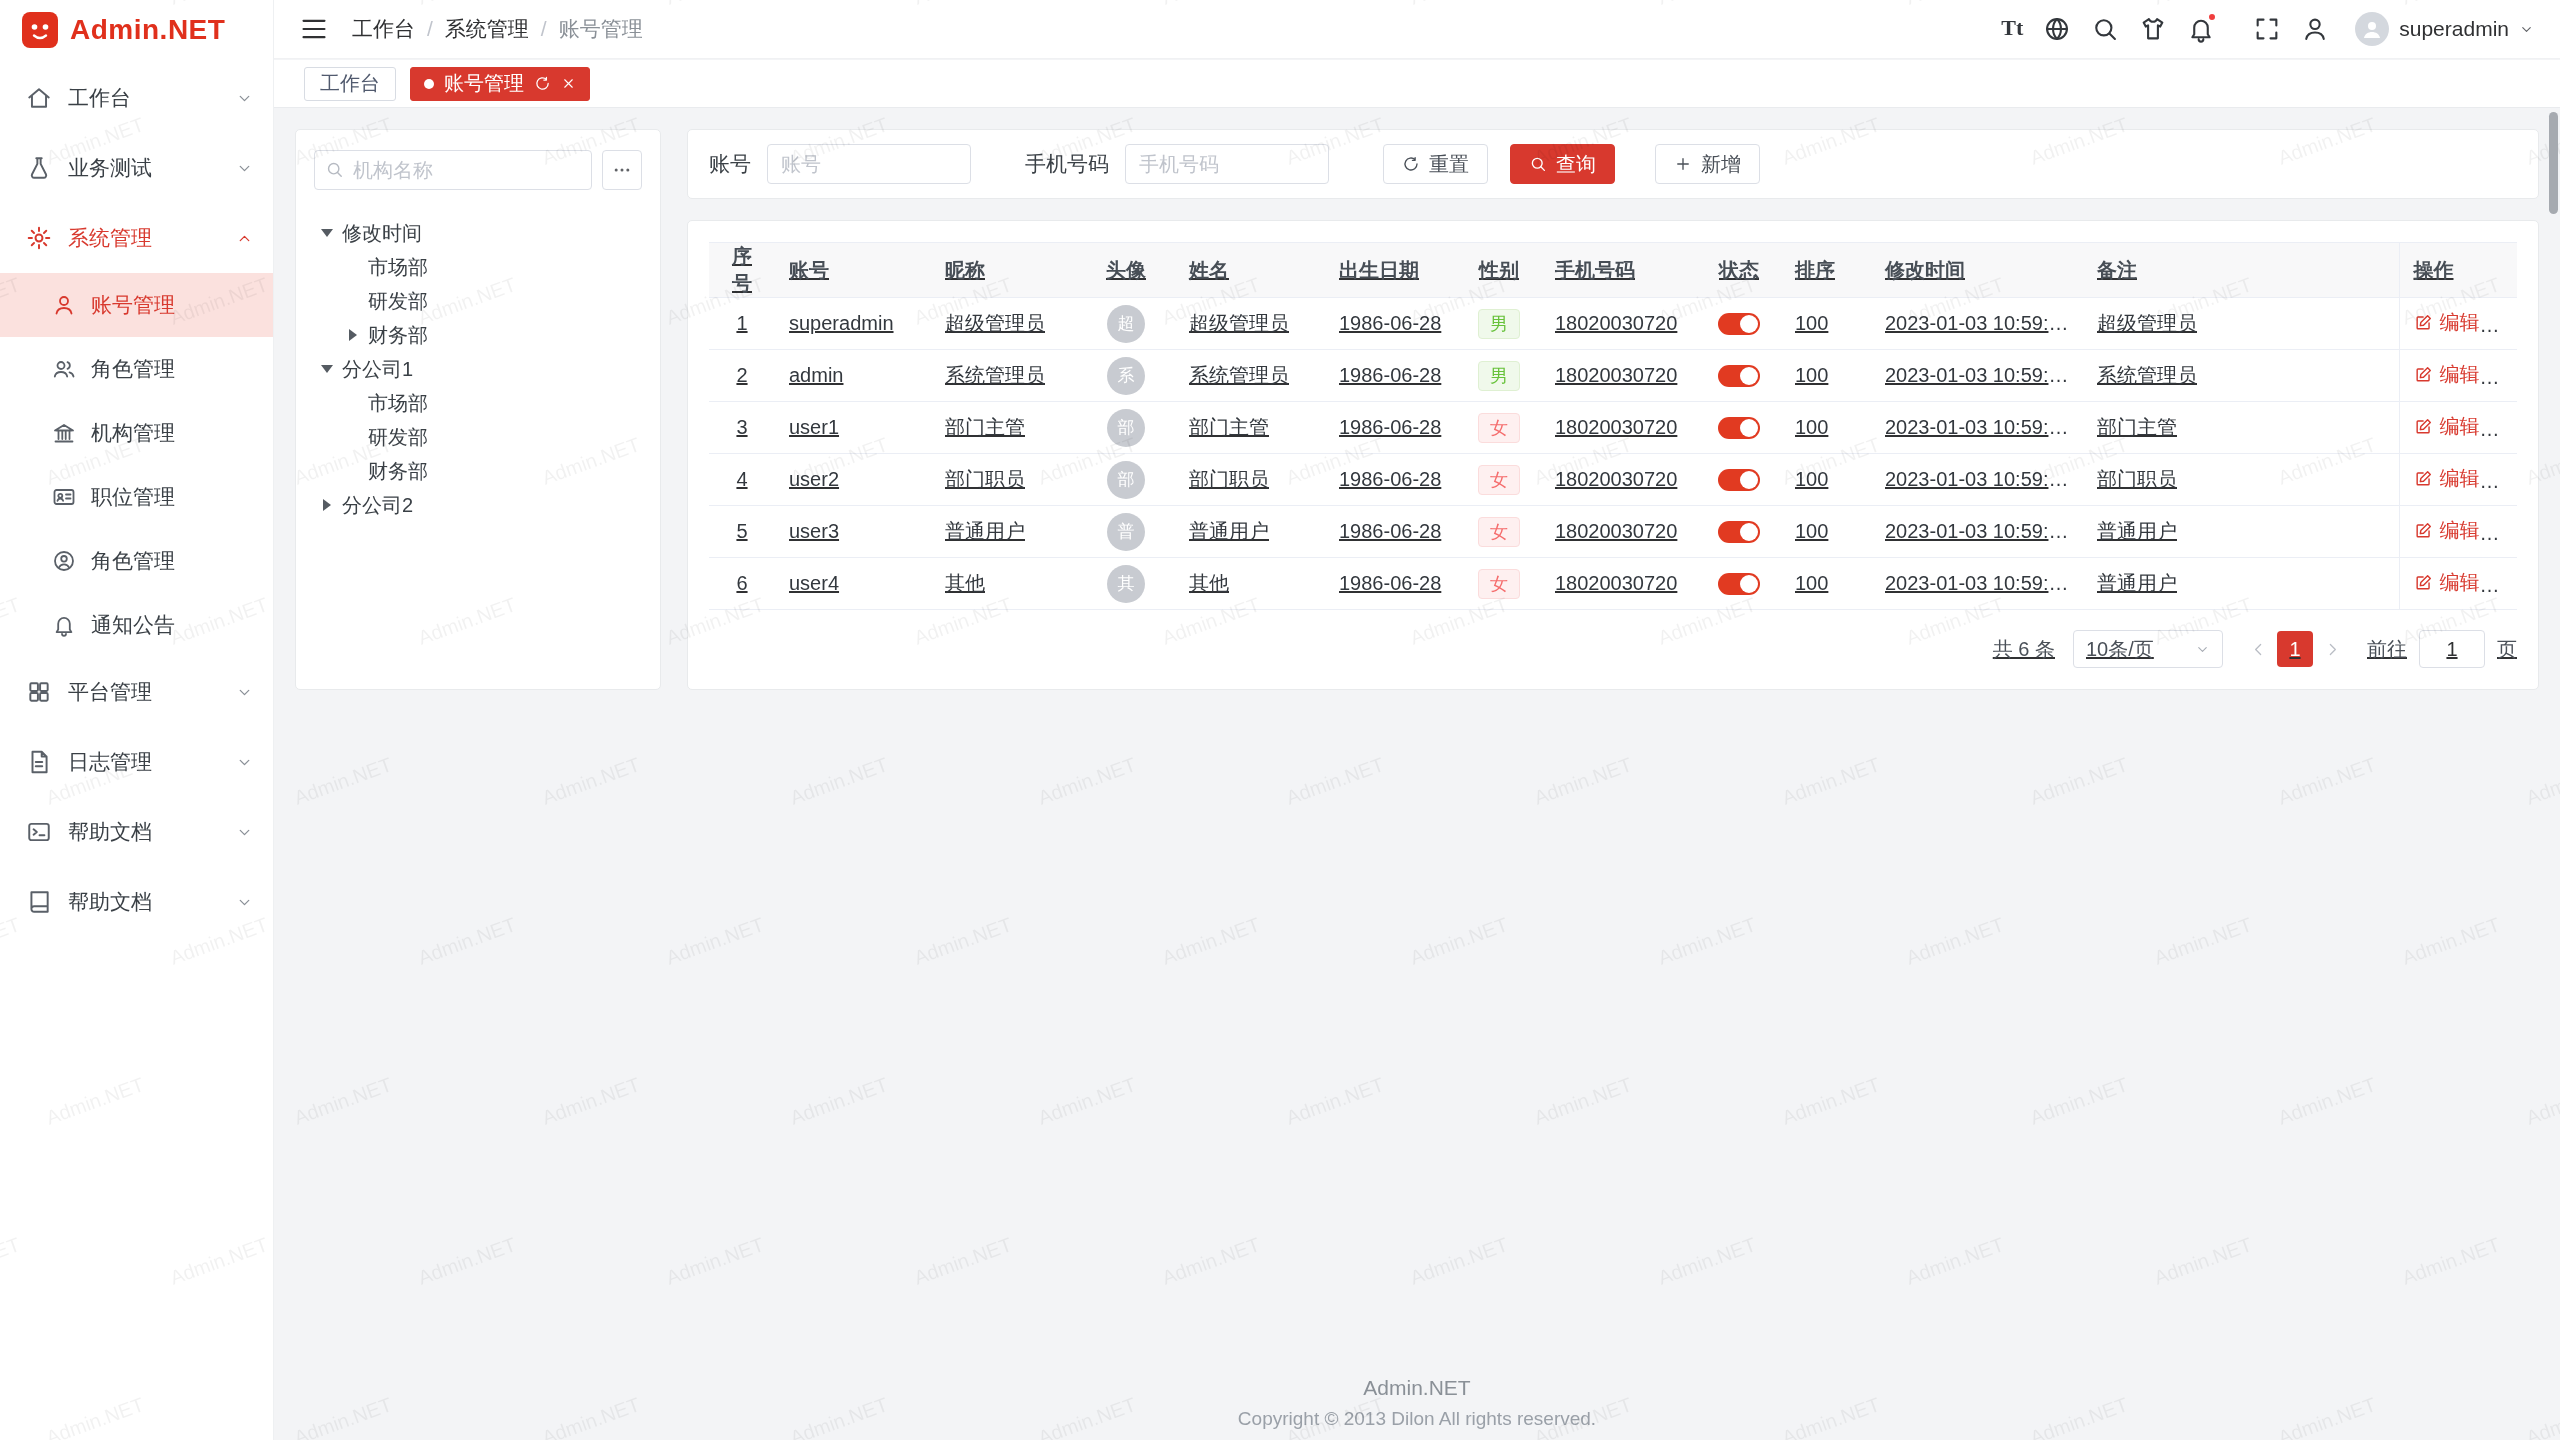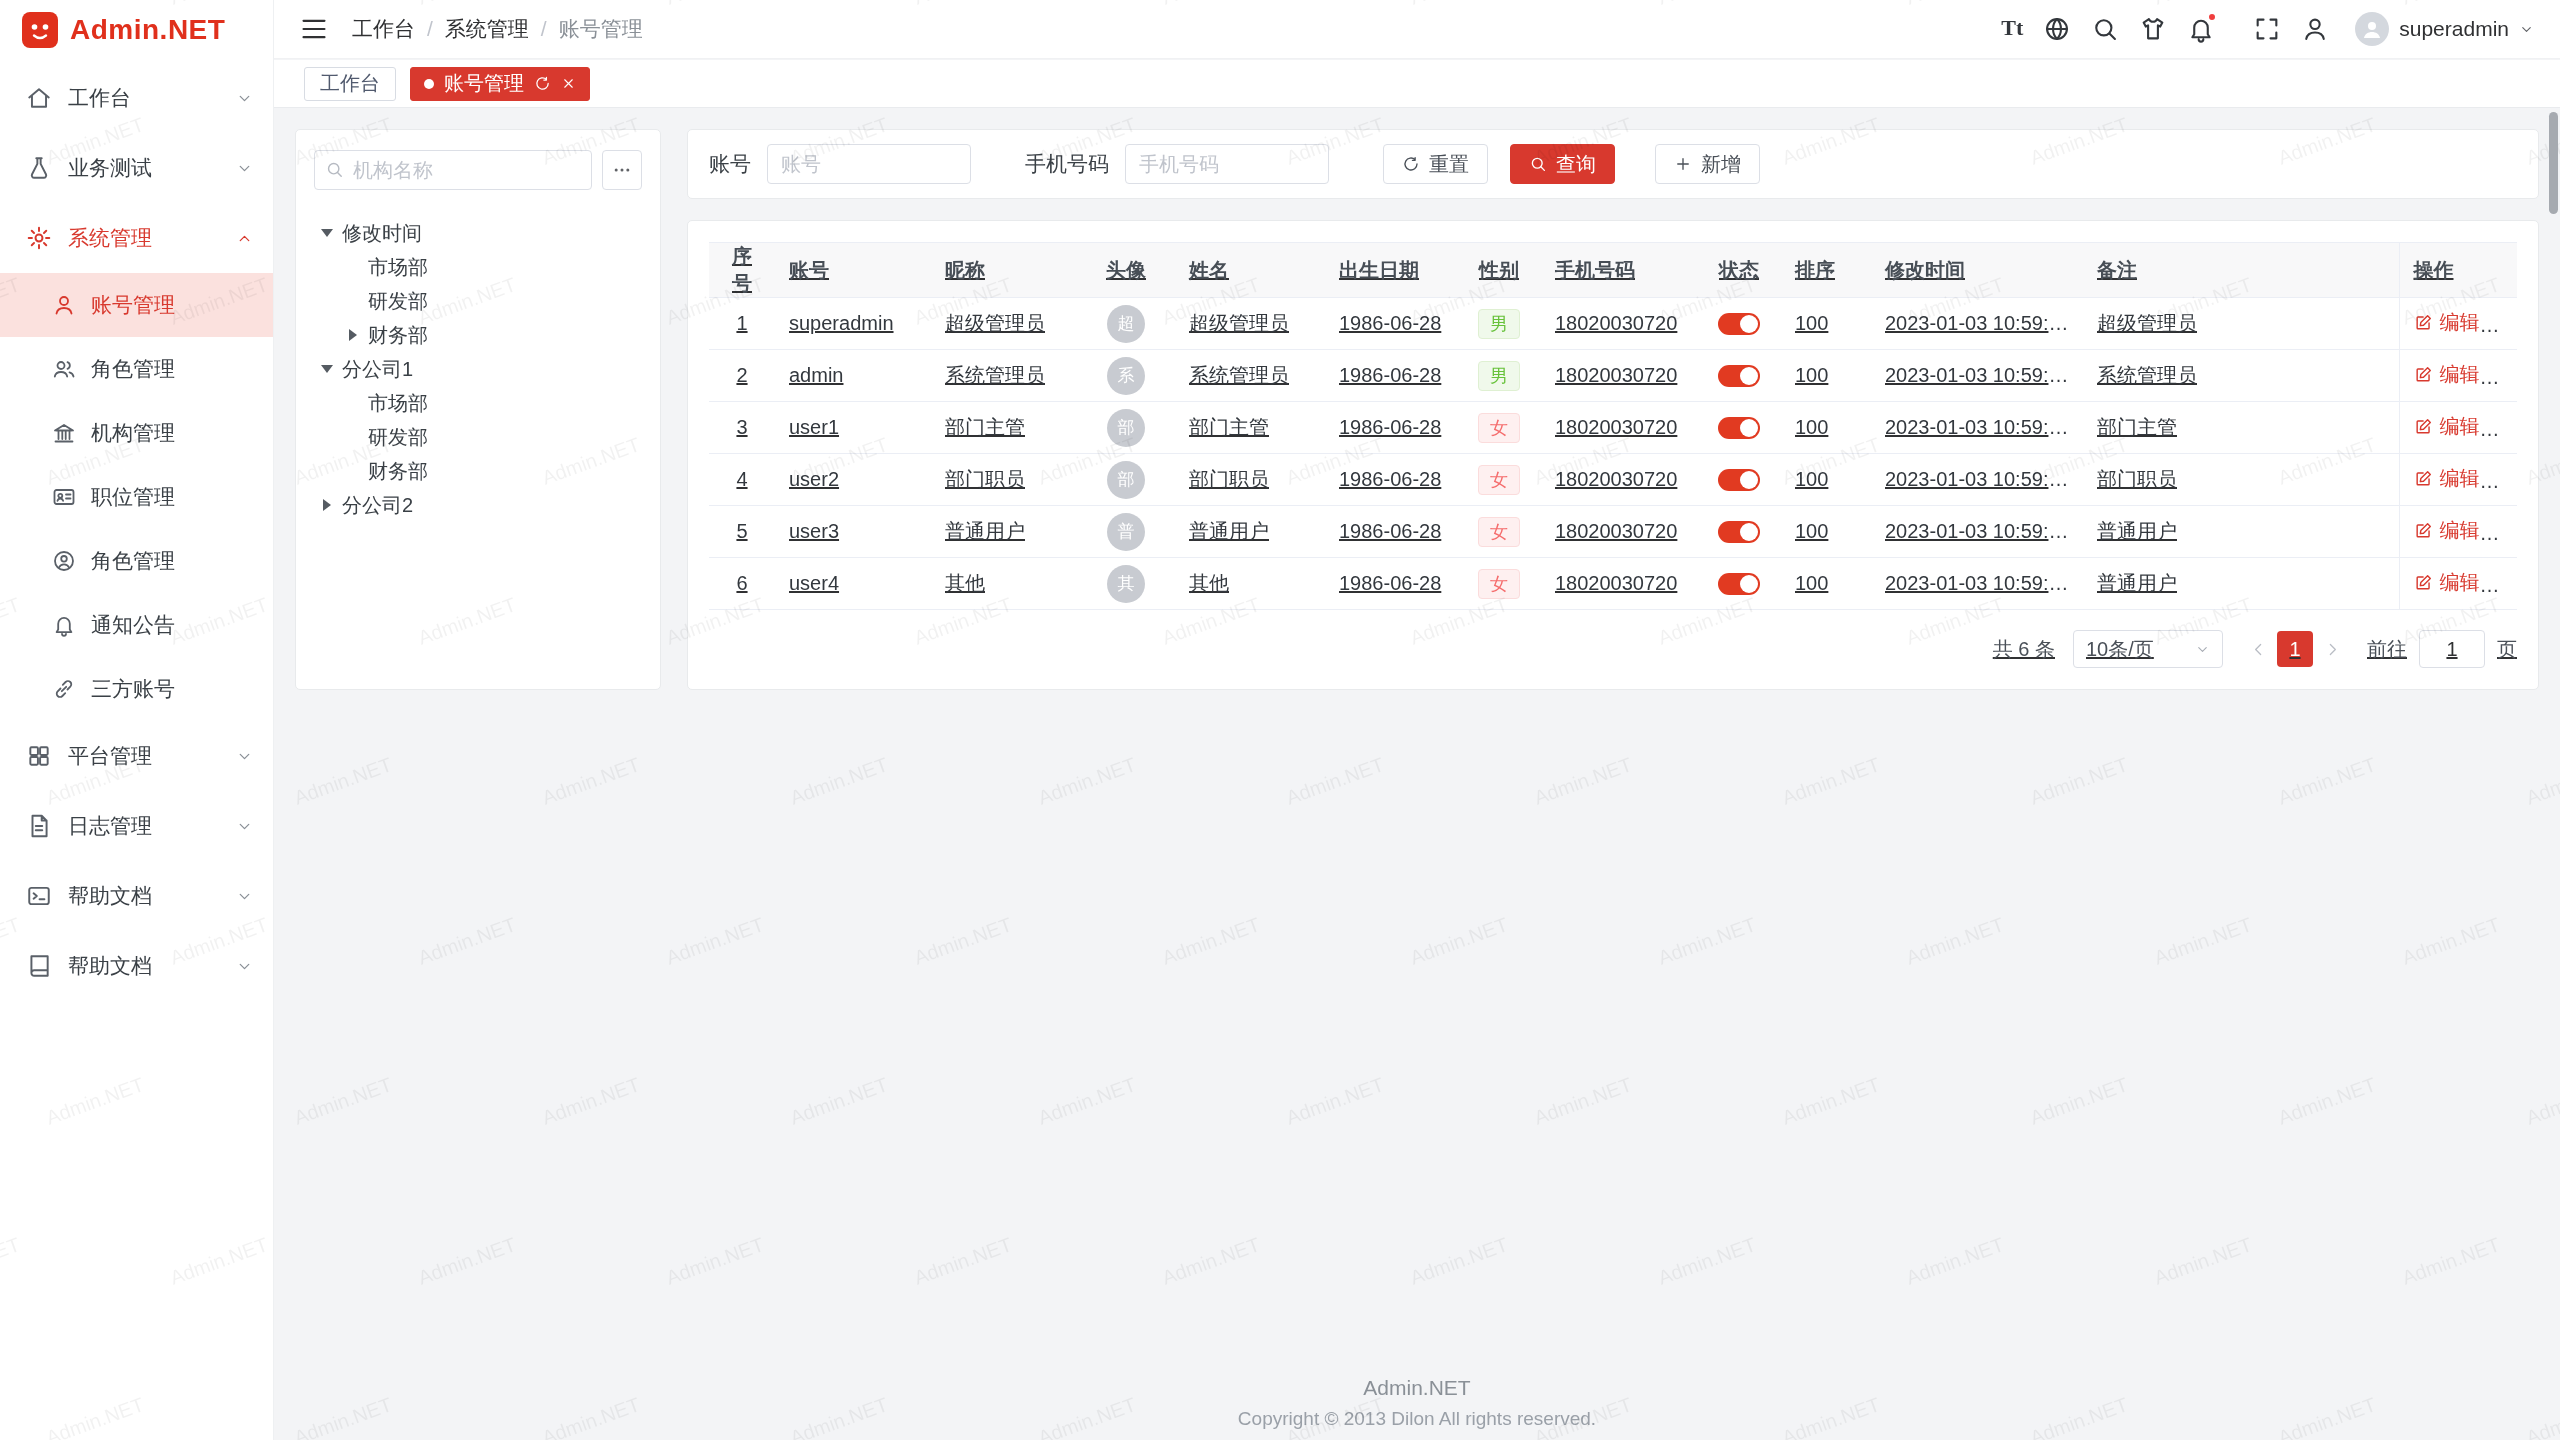--- a/index.html
+++ b/index.html
@@ -239,28 +239,20 @@
         </span>
       <span>角色管理</span>
     </div>
     <div class="sub-item">
       <span class="icon">
           <svg viewBox="0 0 24 24">
             <path d="M6.2 16.5v-5.8a5.8 5.8 0 0 1 11.6 0v5.8l1.6 2.6H4.6zM10 20.8a2 2 0 0 0 4 0"></path>
           </svg>
         </span>
       <span>通知公告</span>
-    </div>
-    <div class="sub-item">
-      <span class="icon">
-          <svg viewBox="0 0 24 24">
-            <path d="M9.8 14.2l4.4-4.4M8.5 11.5l-2.8 2.8a3.3 3.3 0 0 0 4.7 4.7l2.8-2.8M15.5 12.5l2.8-2.8a3.3 3.3 0 0 0-4.7-4.7l-2.8 2.8"></path>
-          </svg>
-        </span>
-      <span>三方账号</span>
     </div>
     <div class="menu-item">
       <span class="icon">
           <svg viewBox="0 0 24 24">
             <rect x="4" y="4" width="7" height="7" rx="1"></rect>
             <rect x="13" y="4" width="7" height="7" rx="1"></rect>
             <rect x="4" y="13" width="7" height="7" rx="1"></rect>
             <rect x="13" y="13" width="7" height="7" rx="1"></rect>
           </svg>
         </span>

